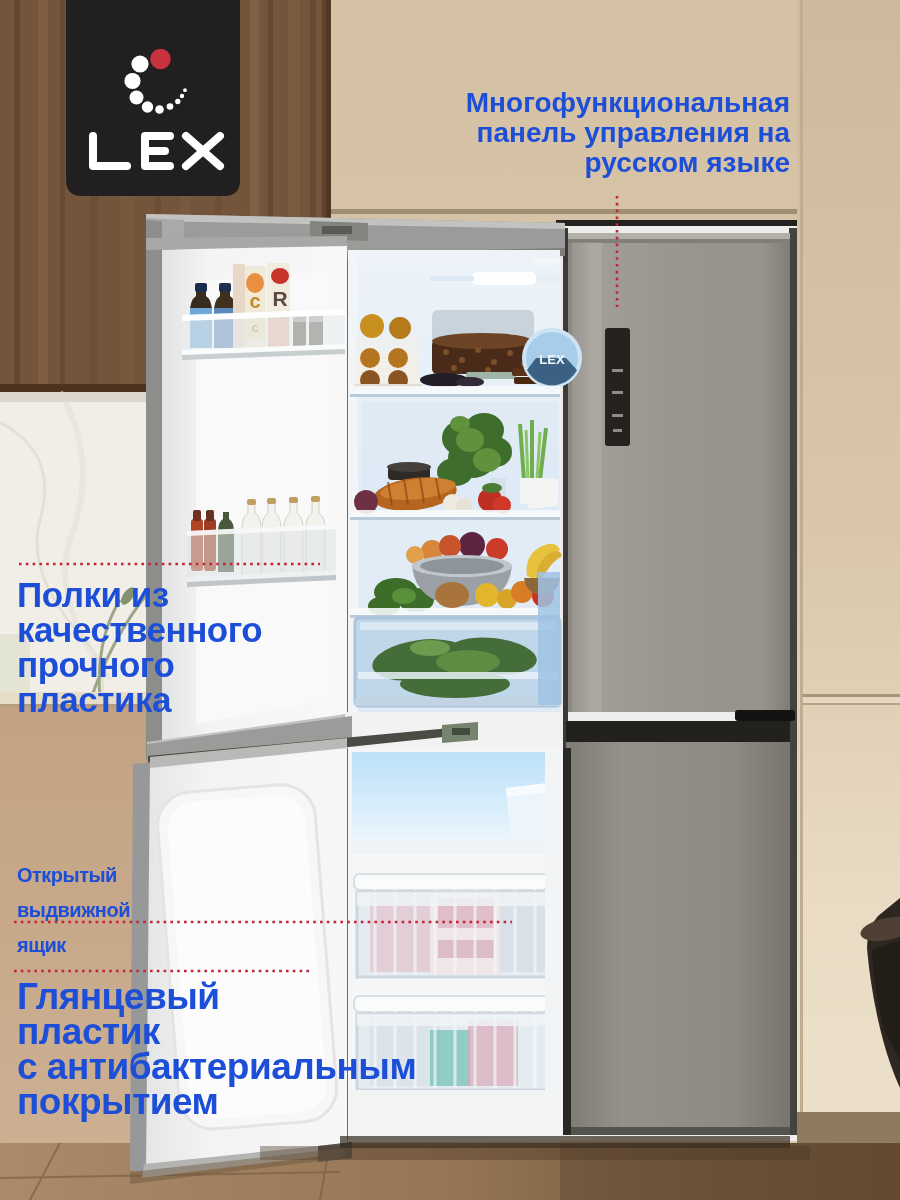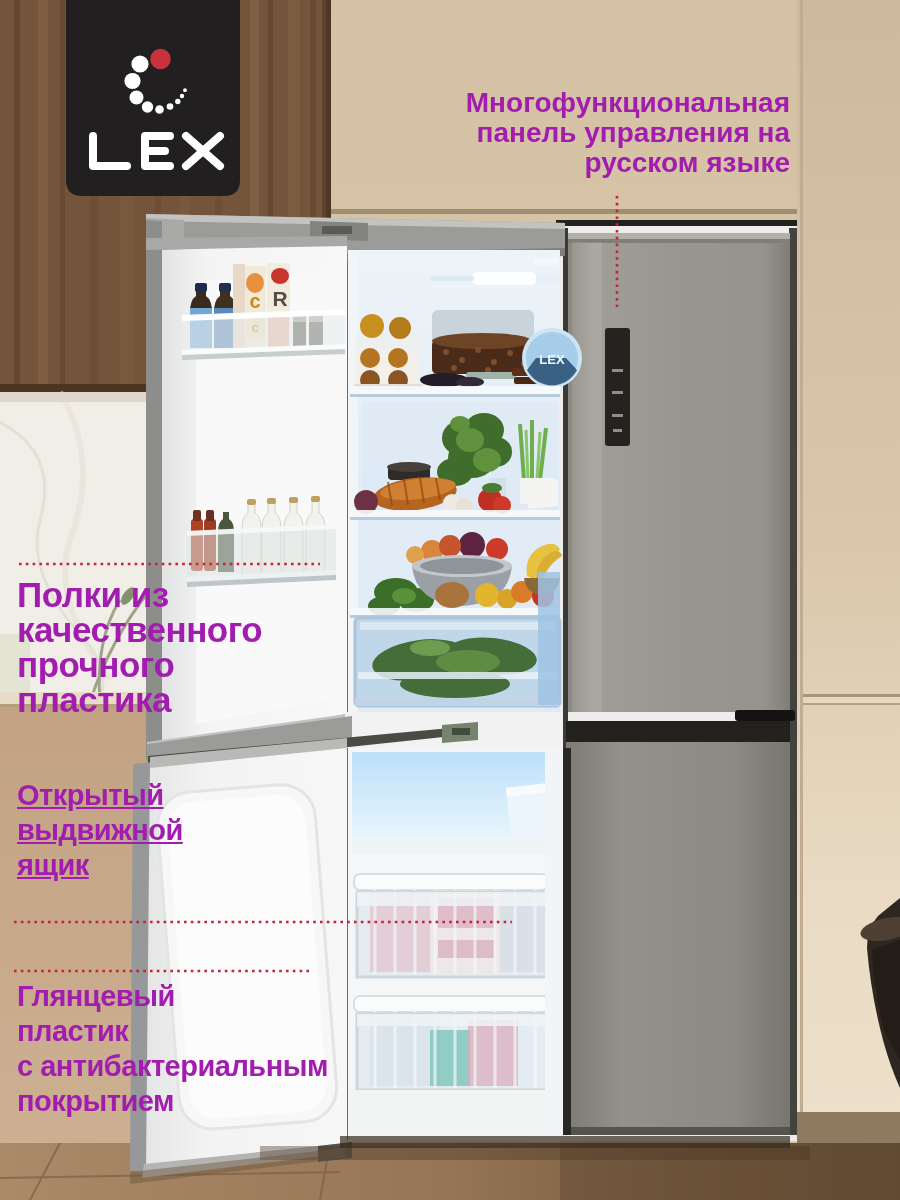--- a/index.html
+++ b/index.html
@@ -1,19 +1,19 @@
 <!DOCTYPE html>
 <html><head>
 <meta charset="utf-8">
 <style>
   html,body{margin:0;padding:0;}
   body{width:900px;height:1200px;overflow:hidden;font-family:"Liberation Sans",sans-serif;}
   #scene{position:relative;width:900px;height:1200px;background:#d9c6ab;}
   svg{display:block;}
-  .label{position:absolute;font-weight:bold;color:#a21caf;}
+  .label{position:absolute;font-weight:bold;color:#1d4ed8;}
 </style>
 </head>
 <body>
 <div id="scene">
 <svg width="900" height="1200" viewBox="0 0 900 1200" xmlns="http://www.w3.org/2000/svg">
 <defs>
   <linearGradient id="wallR" x1="0" y1="0" x2="0" y2="1">
     <stop offset="0" stop-color="#cdb99c"></stop>
     <stop offset="0.45" stop-color="#dac7ab"></stop>
     <stop offset="0.75" stop-color="#e9dbc4"></stop>
@@ -540,17 +540,17 @@
 <line x1="14" y1="922" x2="512" y2="922" stroke="#c2243a" stroke-width="2.6" stroke-dasharray="2.6 4.2"></line>
 
 <line x1="14" y1="971" x2="313" y2="971" stroke="#c2243a" stroke-width="2.6" stroke-dasharray="2.6 4.2"></line>
 
 </svg>
 
 <div class="label" style="right:110px;top:88px;font-size:28px;line-height:30px;text-align:right;">Многофункциональная<br>панель управления на<br>русском языке</div>
 
 <div class="label" style="left:17px;top:577px;font-size:35px;line-height:35px;letter-spacing:-0.5px;">Полки из<br>качественного<br>прочного<br>пластика</div>
 
-<div class="label" style="left:17px;top:778px;font-size:29px;line-height:35px;letter-spacing:-0.5px;text-decoration:underline;">Открытый<br>выдвижной<br>ящик</div>
-
-<div class="label" style="left:17px;top:979px;font-size:29px;line-height:35px;letter-spacing:-0.5px;">Глянцевый<br>пластик<br>с антибактериальным<br>покрытием</div>
+<div class="label" style="left:17px;top:858px;font-size:20px;line-height:35px;letter-spacing:-0.5px;">Открытый<br>выдвижной<br>ящик</div>
+
+<div class="label" style="left:17px;top:979px;font-size:37px;line-height:35px;letter-spacing:-0.5px;">Глянцевый<br>пластик<br>с антибактериальным<br>покрытием</div>
 
 </div>
 
 </body></html>

